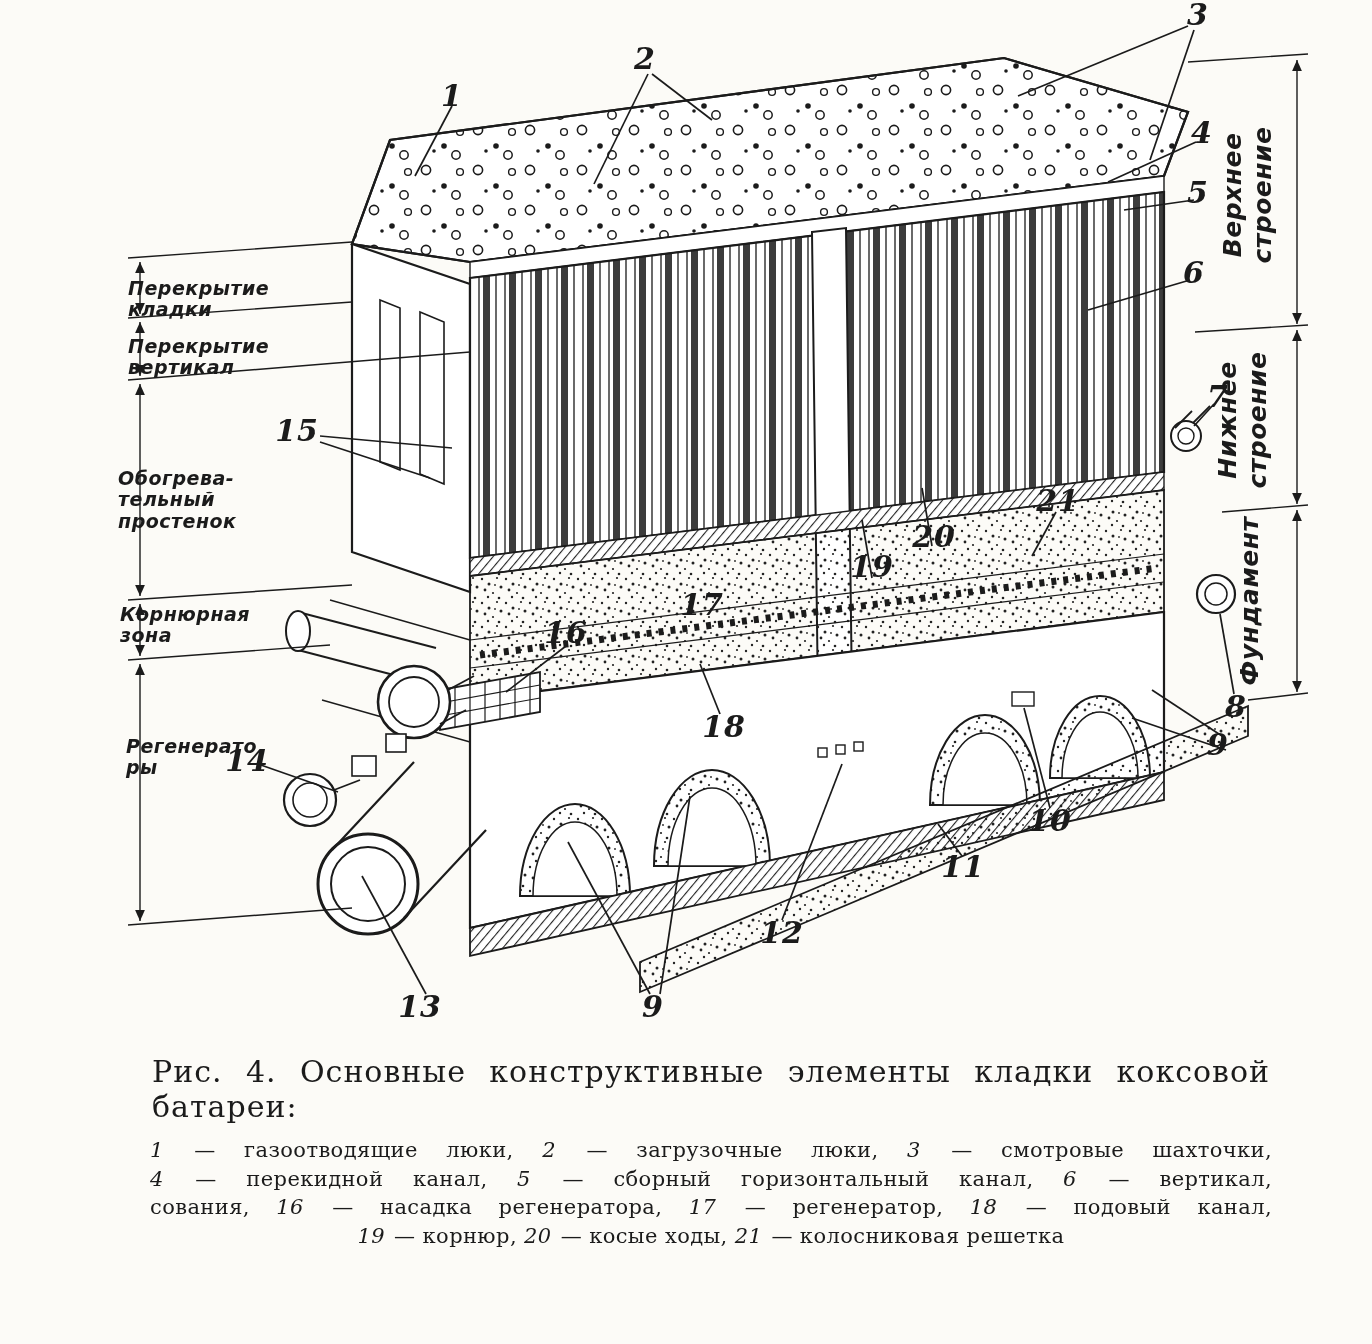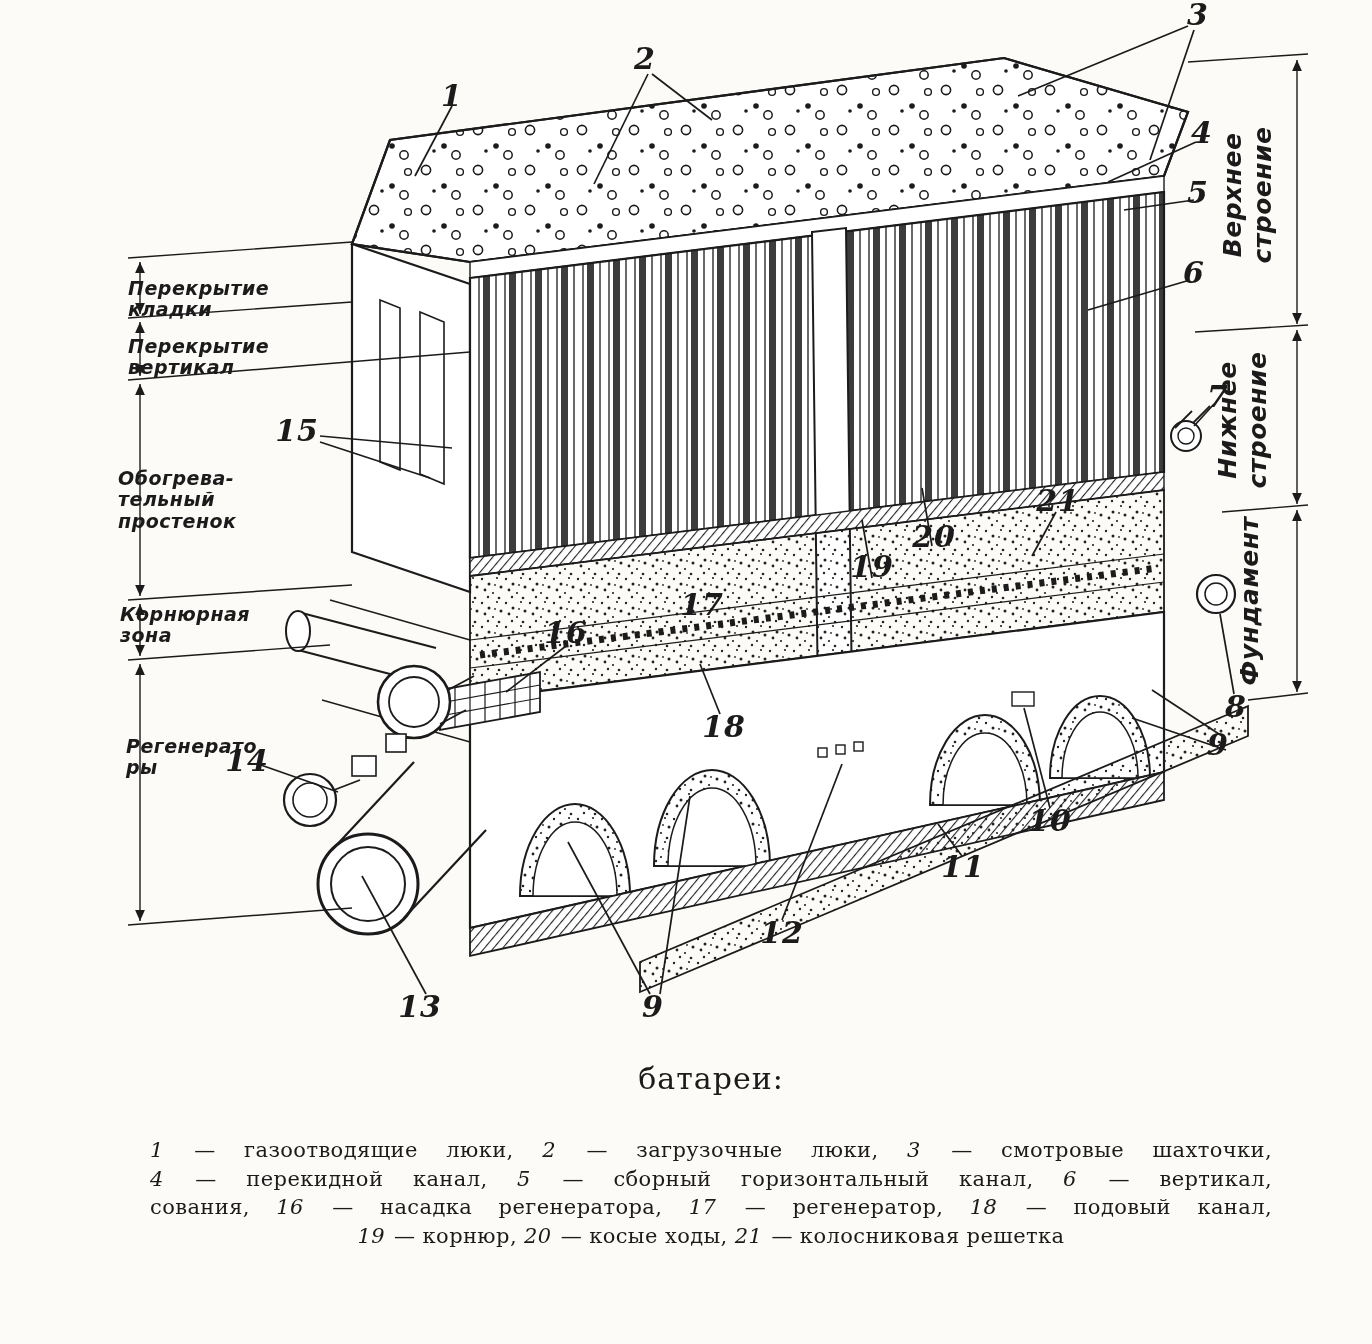--- a/index.html
+++ b/index.html
@@ -11,21 +11,21 @@
       font-family:"DejaVu Sans",sans-serif;font-weight:bold;font-style:italic;
       font-size:19px;line-height:1.12;letter-spacing:.5px}
   .zone-label-right{position:absolute;text-align:center;white-space:nowrap;
       font-family:"DejaVu Sans",sans-serif;font-weight:bold;font-style:italic;
       font-size:25px;line-height:1.18;letter-spacing:.5px;
       transform:translate(-50%,-50%) rotate(-90deg)}
   .callout{position:absolute;transform:translate(-50%,-50%);
       font:italic 700 30px "DejaVu Serif",serif;letter-spacing:1px}
   .caption{position:absolute;left:152px;width:1118px;top:1054px;font-size:30px;letter-spacing:1px}
   .caption .l1{text-align:justify;text-align-last:justify;word-spacing:7px}
-  .caption .l2{text-align:center;margin-top:7px}
+  .caption .l2{}
   .legend{position:absolute;left:150px;width:1122px;top:1136px;
       font-size:21px;line-height:28.5px;letter-spacing:.4px}
   .legend .ll{text-align:justify;text-align-last:justify}
   .legend .ll.last{text-align:left;text-align-last:center}
   .legend i{font-style:italic;padding-right:2px}
 </style>
 </head>
 <body>
 
 <div class="page">
@@ -271,20 +271,21 @@
         <div class="callout" style="left: 1050px; top: 820px;">10</div>
         <div class="callout" style="left: 963px; top: 866px;">11</div>
         <div class="callout" style="left: 782px; top: 932px;">12</div>
         <div class="callout" style="left: 653px; top: 1006px;">9</div>
         <div class="callout" style="left: 420px; top: 1006px;">13</div>
         <div class="callout" style="left: 247px; top: 760px;">14</div>
       </div>
   </div>
 
   <div class="caption">
+    <div class="l1">Рис. 4. Основные конструктивные элементы кладки коксовой</div>
     <div class="l2">батареи:</div>
   </div>
 
   <div class="legend" id="legend">
       <div class="ll"><i>1</i> — газоотводящие люки, <i>2</i> — загрузочные люки, <i>3</i> — смотровые шахточки,</div>
       <div class="ll"><i>4</i> — перекидной канал, <i>5</i> — сборный горизонтальный канал, <i>6</i> — вертикал,</div>
       <div class="ll">сования, <i>16</i> — насадка регенератора, <i>17</i> — регенератор, <i>18</i> — подовый канал,</div>
       <div class="ll last"><i>19</i> — корнюр, <i>20</i> — косые ходы, <i>21</i> — колосниковая решетка</div>
     </div>
 

